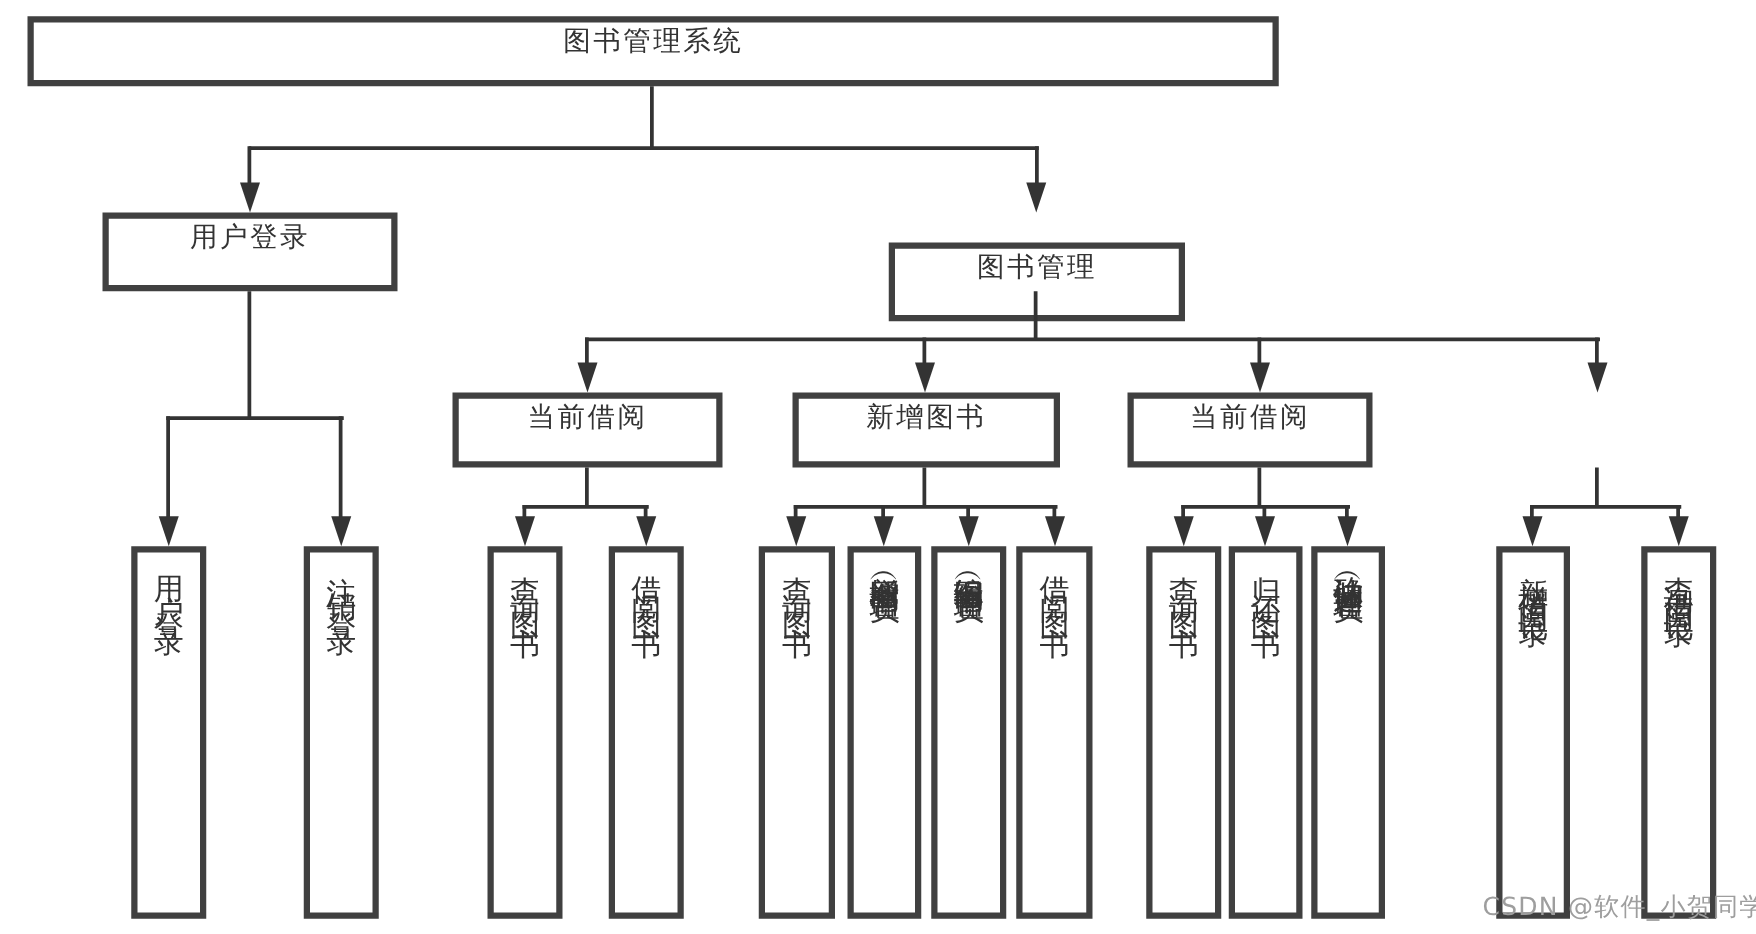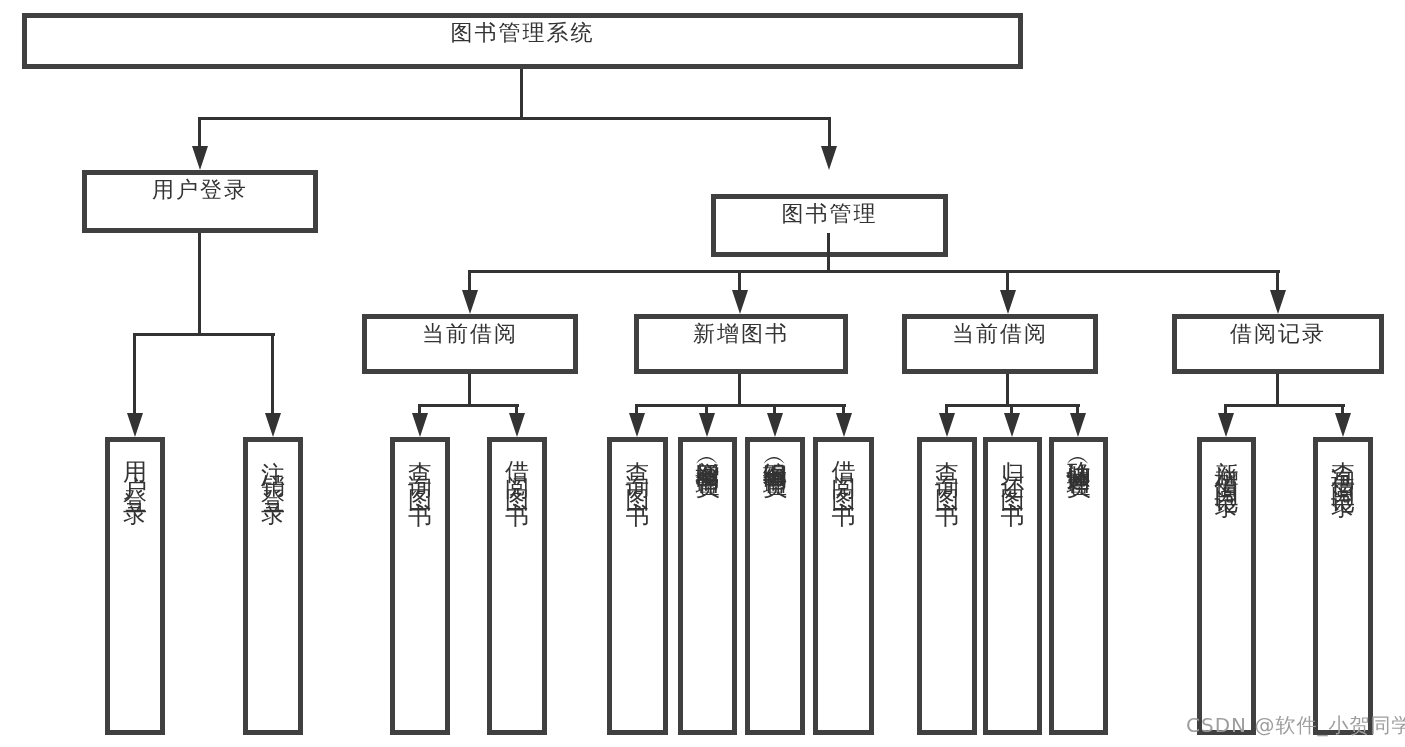--- a/index.html
+++ b/index.html
@@ -71,23 +71,20 @@
   </div>
 
   <div class="box hbox" style="left:362px; top:314px; width:216px; height:60px;">
     <span class="h-label">当前借阅</span>
   </div>
   <div class="box hbox" style="left:634px; top:314px; width:214px; height:60px;">
     <span class="h-label">新增图书</span>
   </div>
   <div class="box hbox" style="left:902px; top:314px; width:196px; height:60px;">
     <span class="h-label">当前借阅</span>
-  </div>
-  <div class="box hbox" style="left:1172px; top:314px; width:212px; height:60px;">
-    <span class="h-label">借阅记录</span>
   </div>
 
   <div class="box vbox" style="left:105px; top:437px; width:60px; height:298px;">
     <span class="v-label" style="letter-spacing: 14px;">用户登录</span>
   </div>
   <div class="box vbox" style="left:243px; top:437px; width:60px; height:298px;">
     <span class="v-label" style="letter-spacing: 14px;">注销登录</span>
   </div>
 
   <div class="box vbox" style="left:390px; top:437px; width:60px; height:298px;">

